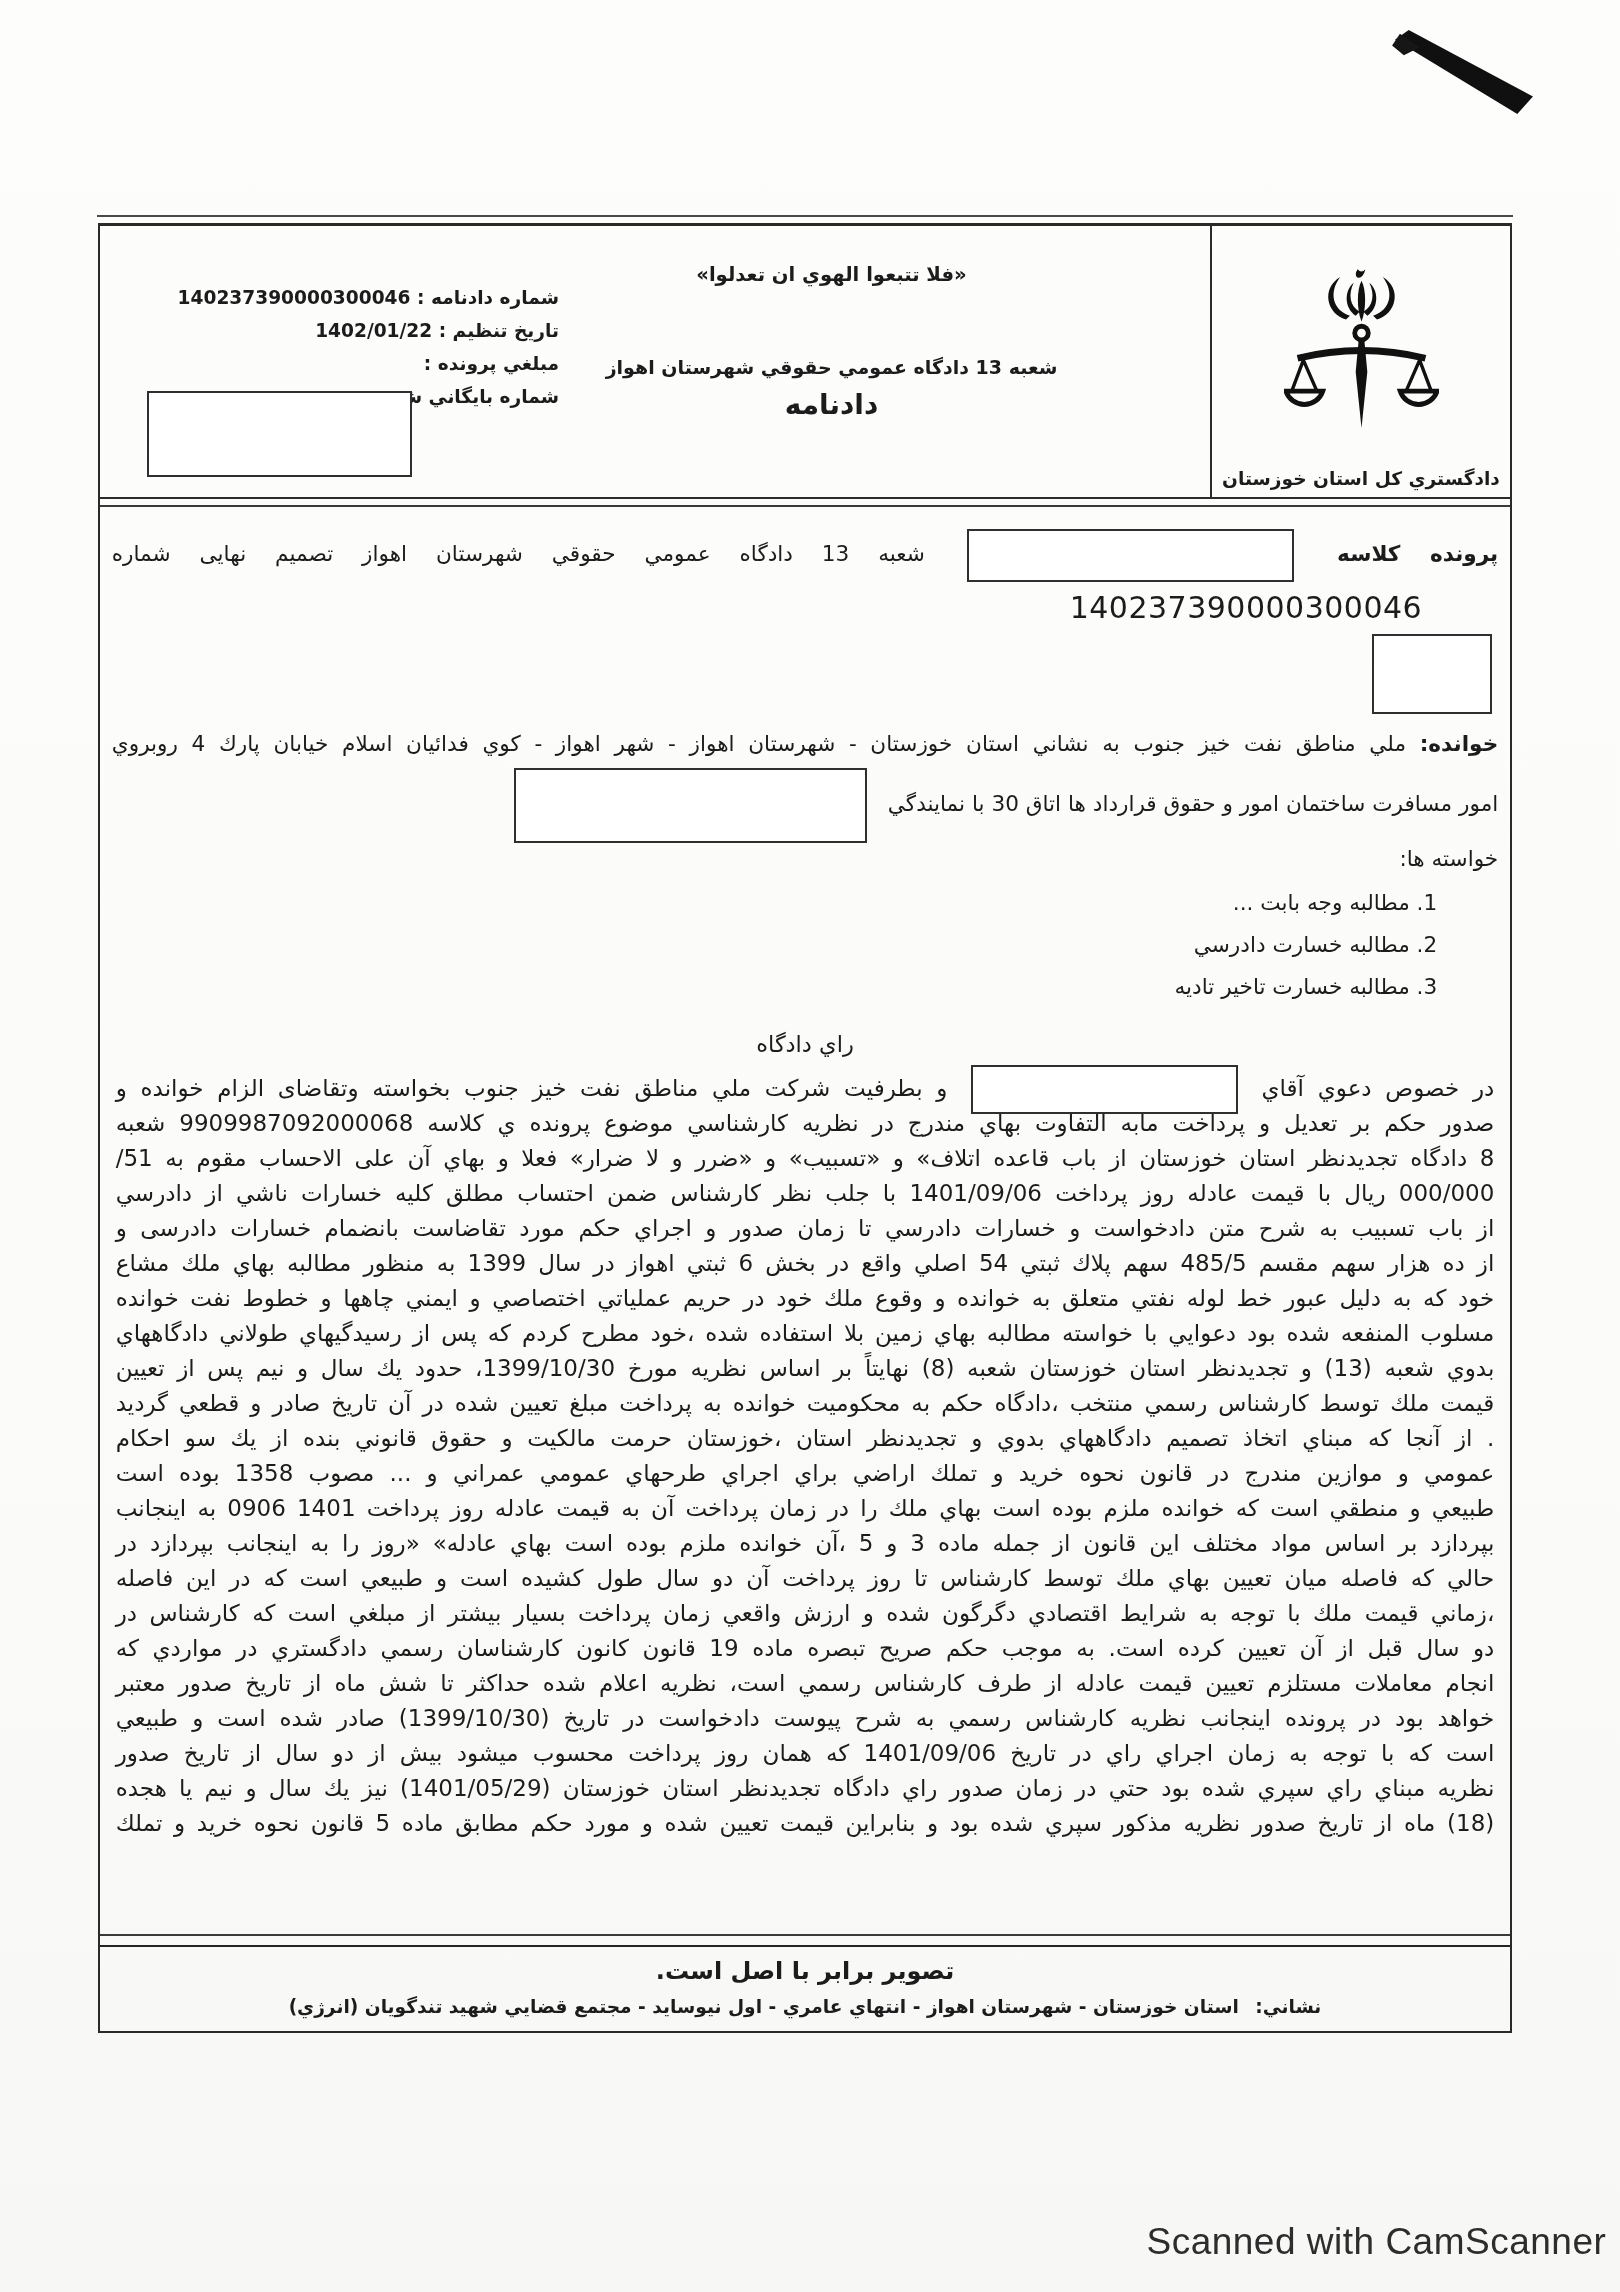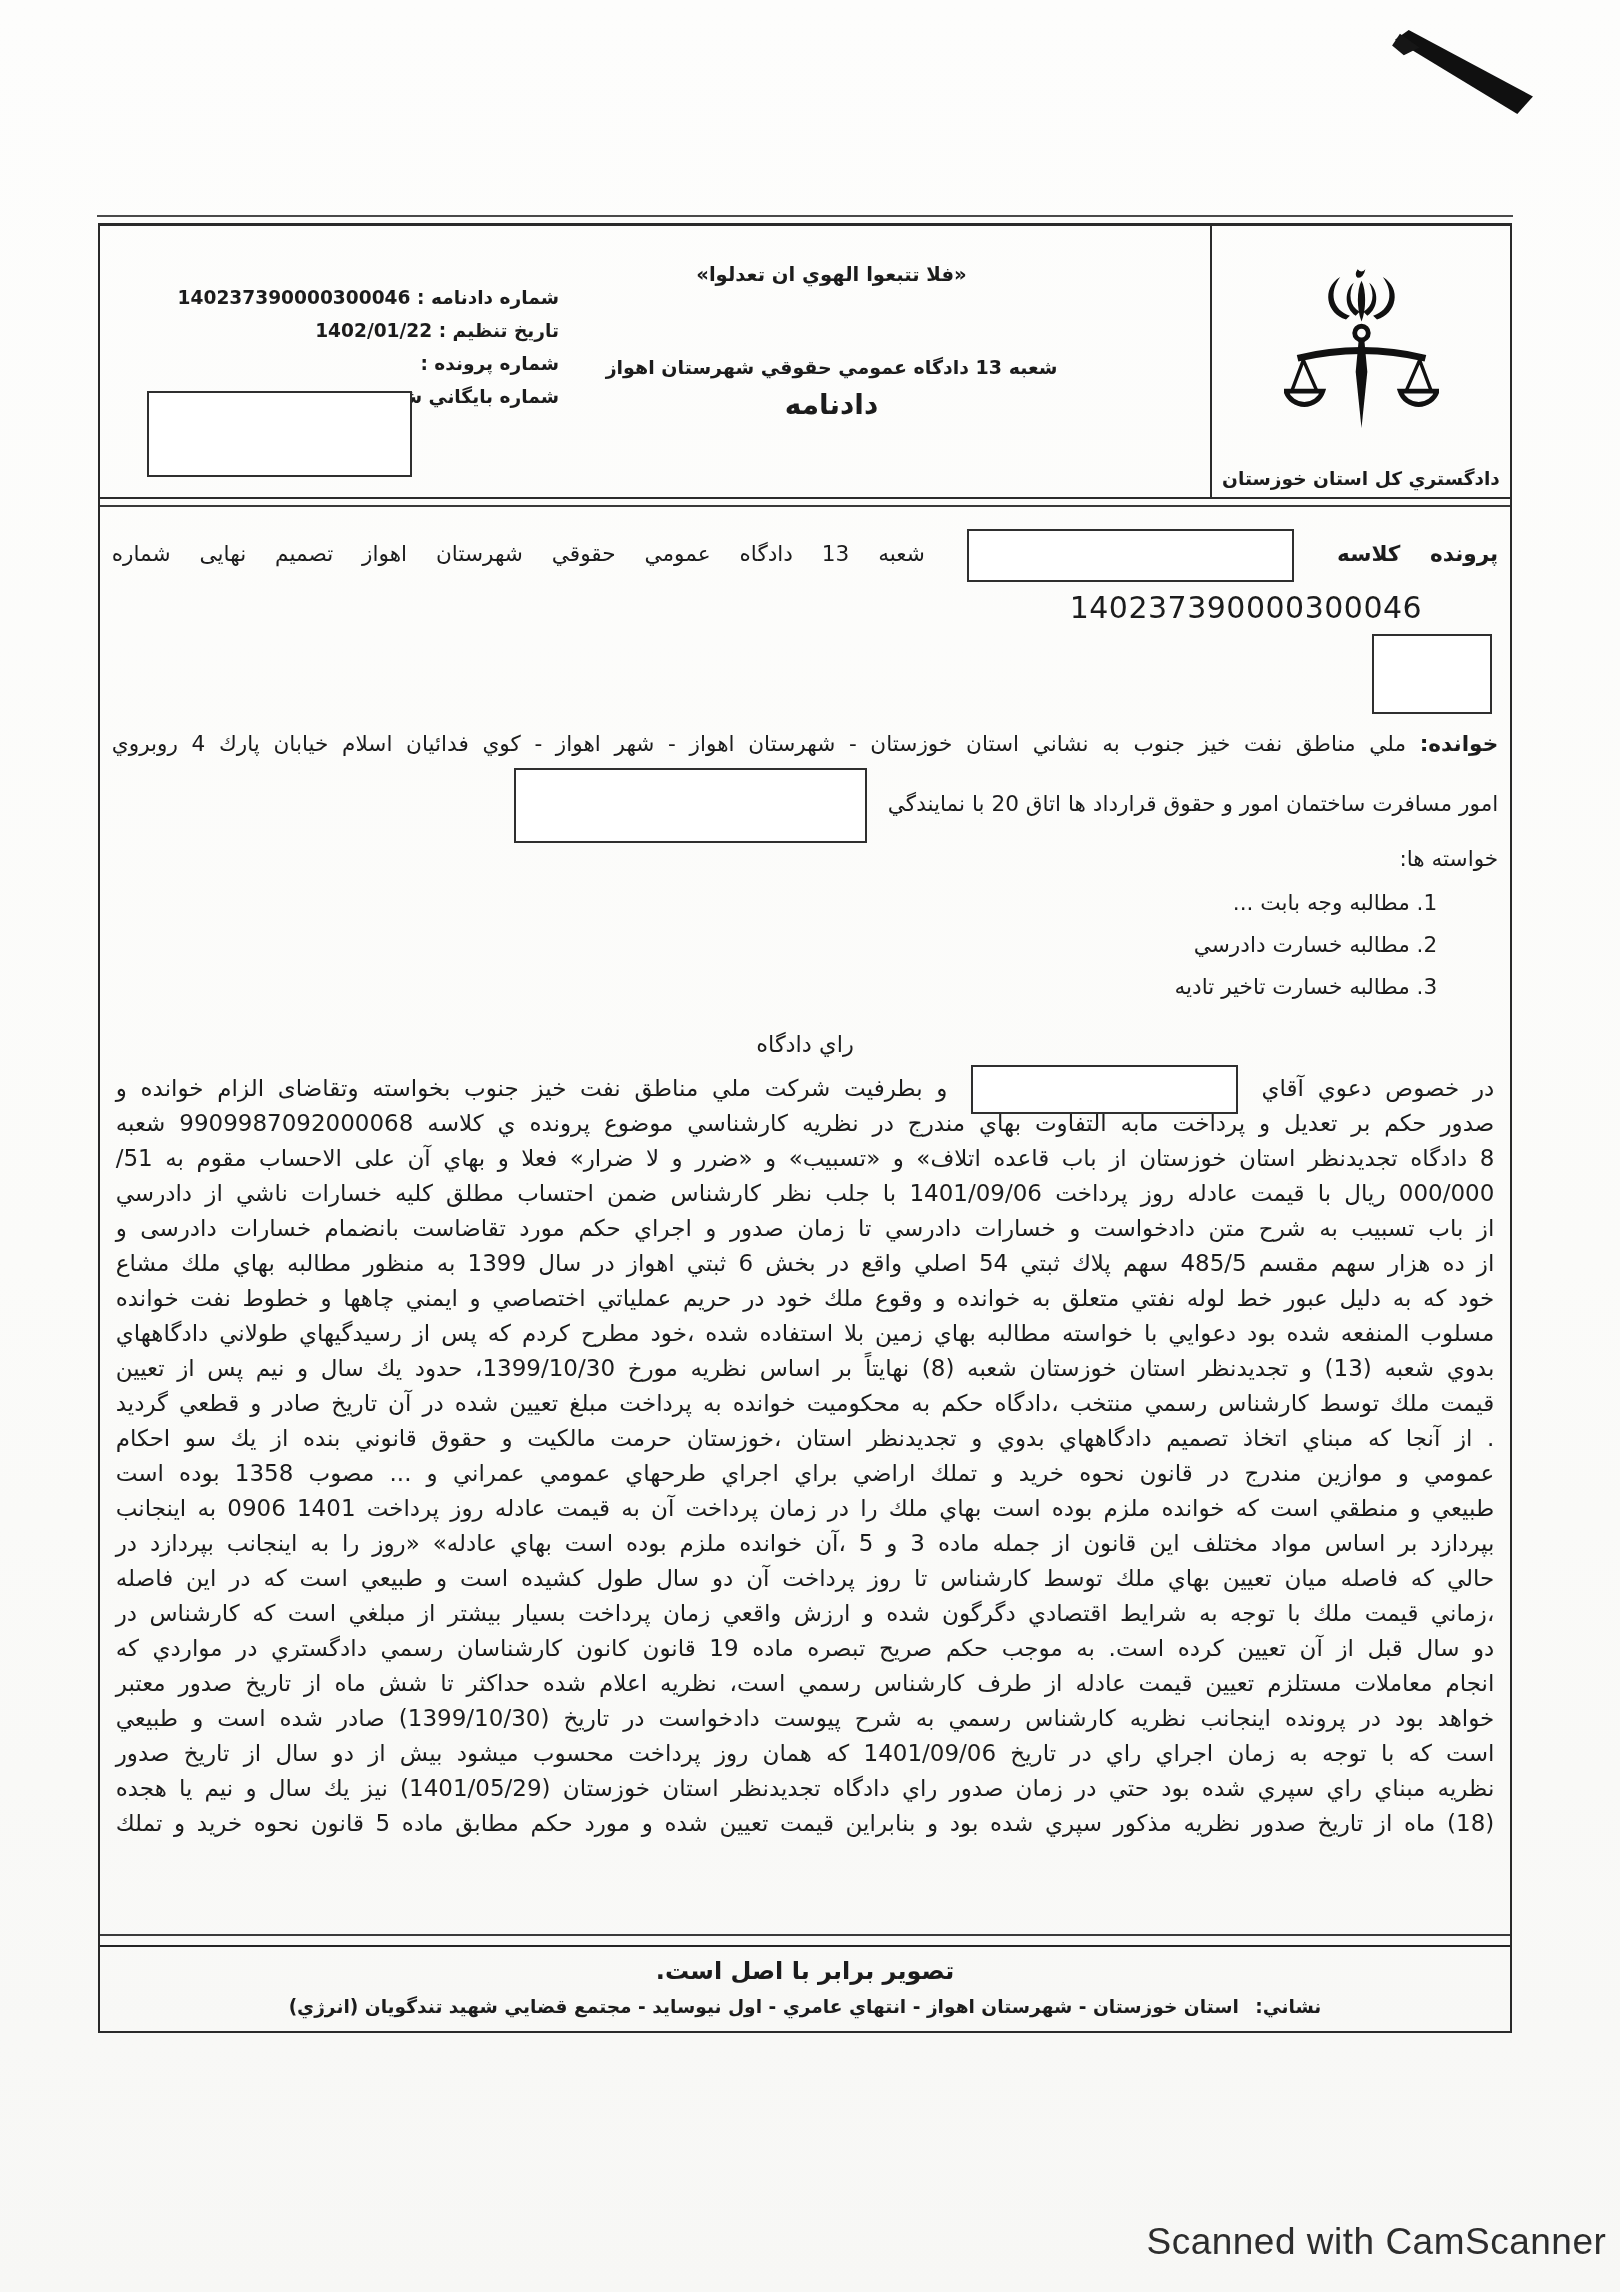--- a/index.html
+++ b/index.html
@@ -110,21 +110,21 @@
       <div class="header-fields">
         <div>
           <span>شماره دادنامه :</span>
           <span class="num">140237390000300046</span>
         </div>
         <div>
           <span>تاريخ تنظيم :</span>
           <span class="num">1402/01/22</span>
         </div>
         <div>
-          <span>شماره پرونده :</span>
+          <span>مبلغي پرونده :</span>
         </div>
         <div>
           <span>شماره بايگاني ش</span>
         </div>
         <div class="header-redaction"></div>
       </div>
 
       <div class="header-center">
         <div class="quote">«فلا تتبعوا الهوي ان تعدلوا»</div>
         <div class="court-line">شعبه 13 دادگاه عمومي حقوقي شهرستان اهواز</div>
@@ -170,21 +170,21 @@
 
 
       <div class="redaction small-redaction"></div>
 
       <div class="defendant-l1">
         <span class="lbl">خوانده:</span>
         <span>ملي مناطق نفت خيز جنوب به نشاني استان خوزستان - شهرستان اهواز - شهر اهواز - كوي فدائيان اسلام خيابان پارك 4 روبروي</span>
       </div>
 
       <div class="defendant-l2">
-        <span>امور مسافرت ساختمان امور و حقوق قرارداد ها اتاق 20 با نمايندگي</span>
+        <span>امور مسافرت ساختمان امور و حقوق قرارداد ها اتاق 30 با نمايندگي</span>
         <span class="redaction redaction-mid"></span>
       </div>
 
       <div class="claims-label">خواسته ها:</div>
       <div>
           <div class="claim-line">1. مطالبه وجه بابت ...</div>
           <div class="claim-line">2. مطالبه خسارت دادرسي</div>
           <div class="claim-line">3. مطالبه خسارت تاخير تاديه</div>
         </div>
 

